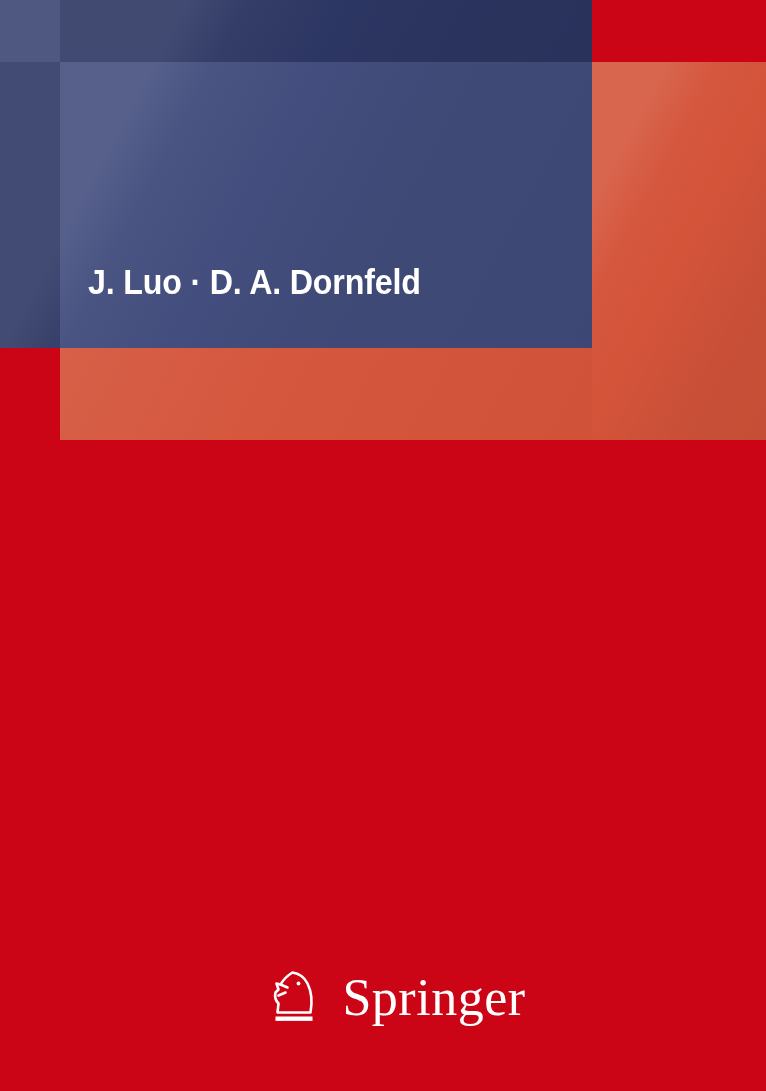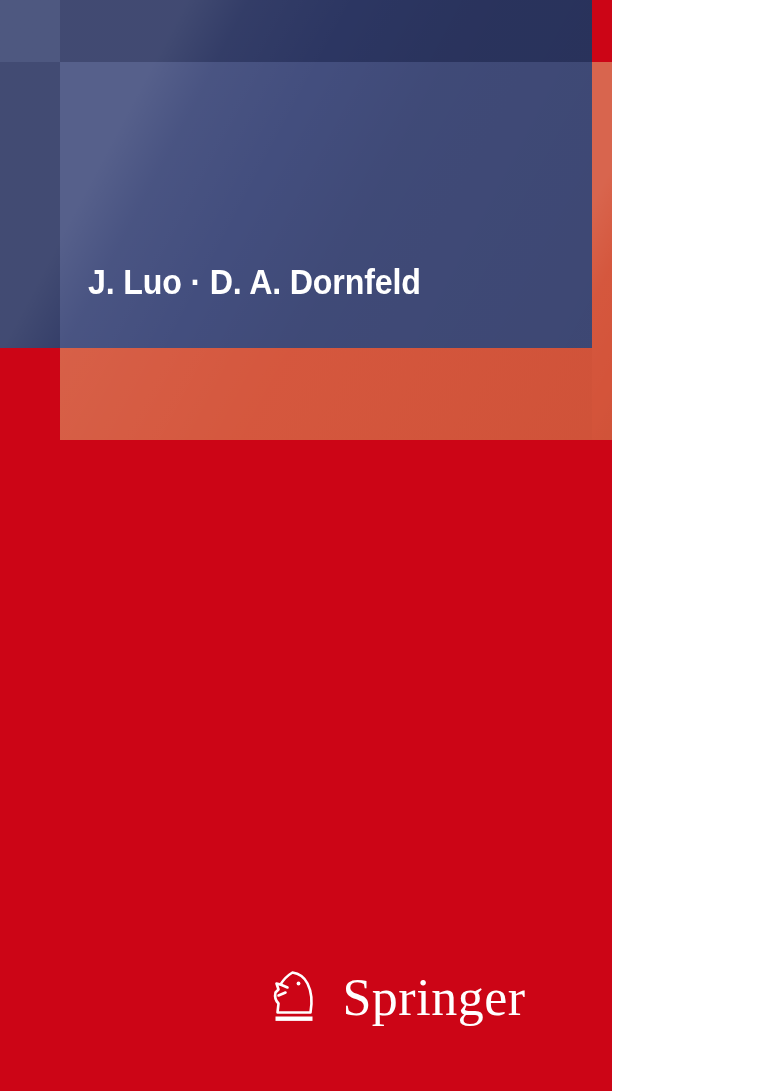--- a/index.html
+++ b/index.html
@@ -2,21 +2,21 @@
 <html><head>
 <meta charset="utf-8">
 <style>
   html, body {
     margin: 0;
     padding: 0;
     background: #ffffff;
   }
   #cover {
     position: relative;
-    width: 612px;
+    width: 766px;
     height: 1091px;
     overflow: hidden;
     background: #cc0516;
     font-family: "Liberation Sans", sans-serif;
   }
 
   
   .block {
     position: absolute;
   }

